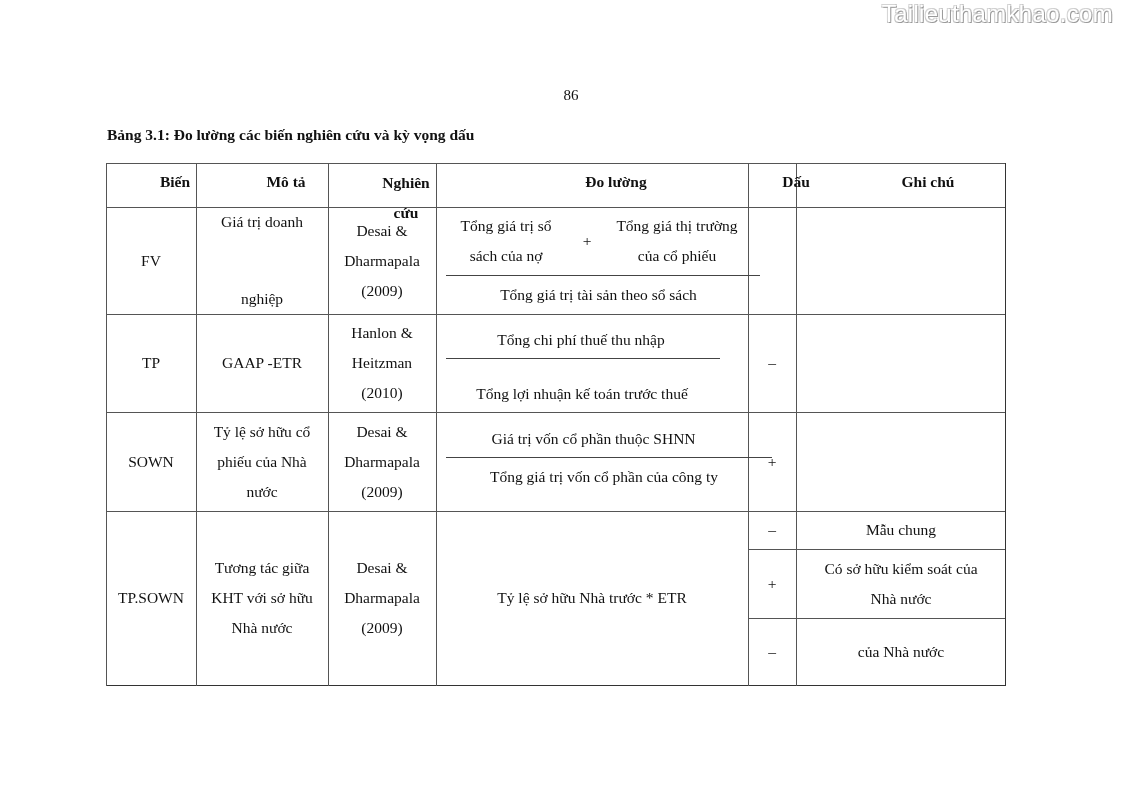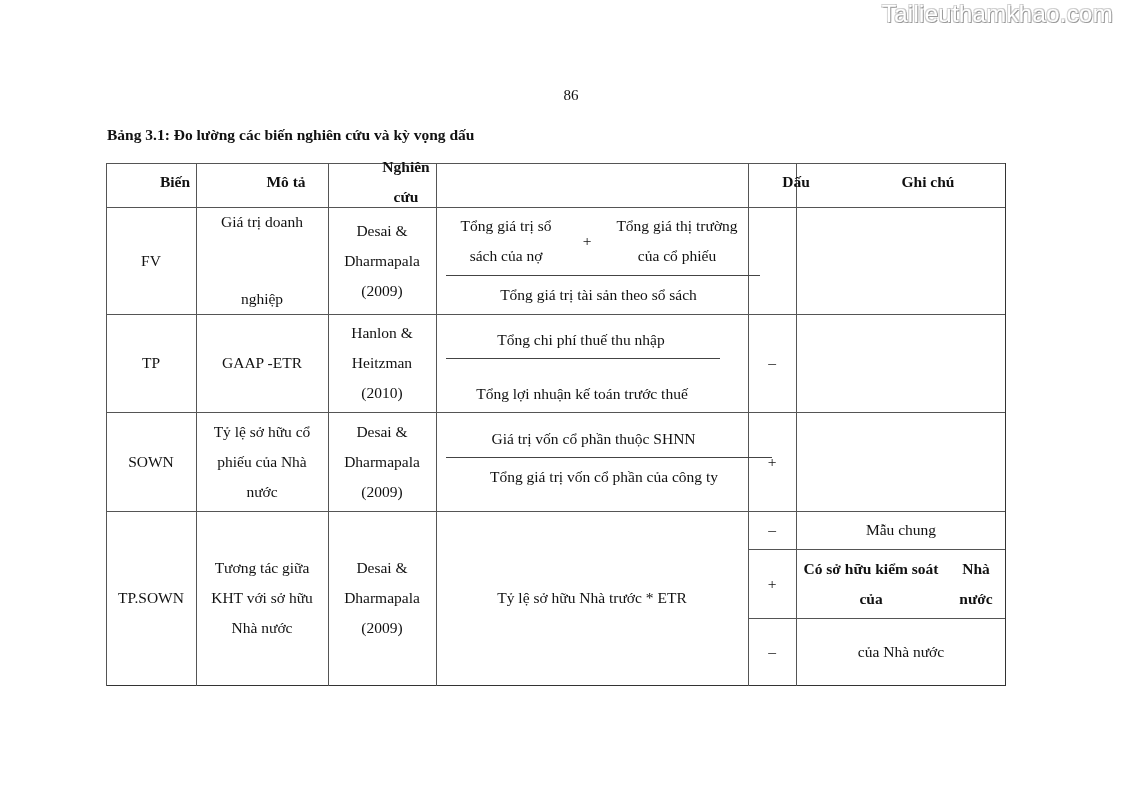--- a/index.html
+++ b/index.html
@@ -44,21 +44,22 @@
   <div class="vline" style="left:0;top:0;height:523px;"></div>
   <div class="vline" style="left:90px;top:0;height:523px;"></div>
   <div class="vline" style="left:222px;top:0;height:523px;"></div>
   <div class="vline" style="left:330px;top:0;height:523px;"></div>
   <div class="vline" style="left:642px;top:0;height:523px;"></div>
   <div class="vline" style="left:690px;top:0;height:523px;"></div>
   <div class="vline" style="left:899px;top:0;height:523px;background:#333;"></div>
 
   <div class="cell hdr" style="left:0;top:0;width:90px;height:38px;">Biến</div>
   <div class="cell hdr" style="left:90px;top:0;width:132px;height:38px;">Mô tả</div>
-  <div class="cell hdr" style="left:222px;top:0;width:108px;height:38px;">Nghiên cứu</div>
+  <div class="cell hdr" style="left:222px;top:16px;width:108px;height:38px;">Nghiên cứu</div>
+  <div class="cell hdr" style="left:330px;top:0;width:312px;height:38px;">Đo lường</div>
   <div class="cell hdr" style="left:642px;top:0;width:48px;height:38px;">Dấu</div>
   <div class="cell hdr" style="left:690px;top:0;width:216px;height:38px;font-family:Liberation Serif, serif;">Ghi chú</div>
 
   <div class="cell" style="left:0;top:44px;width:90px;height:107px;">FV</div>
   <div class="cell" style="left:90px;top:44px;width:132px;height:107px;flex-direction:column;justify-content:space-between;">
     <div>Giá trị doanh</div>
     <div>nghiệp</div>
   </div>
   <div class="cell" style="left:222px;top:44px;width:108px;height:107px;flex-direction:column;">
     <div>Desai &amp;</div>
@@ -121,21 +122,21 @@
     <div>Desai &amp;</div>
     <div>Dharmapala</div>
     <div>(2009)</div>
   </div>
   <div class="cell" style="left:330px;top:348px;width:312px;height:174px;">Tỷ lệ sở hữu Nhà trước * ETR</div>
 
   <div class="cell" style="left:642px;top:348px;width:48px;height:38px;">–</div>
   <div class="cell" style="left:690px;top:348px;width:210px;height:38px;">Mẫu chung</div>
 
   <div class="cell" style="left:642px;top:386px;width:48px;height:69px;">+</div>
-  <div class="cell" style="left:690px;top:386px;width:210px;height:69px;flex-direction:row;font-weight:bold;">
+  <div class="cell" style="left:690px;top:386px;width:210px;height:69px;flex-direction:column;">
     <div>Có sở hữu kiểm soát của</div>
     <div>Nhà nước</div>
   </div>
 
   <div class="cell" style="left:642px;top:455px;width:48px;height:67px;">–</div>
   <div class="cell" style="left:690px;top:455px;width:210px;height:67px;flex-direction:column;">
     <div>của Nhà nước</div>
   </div>
 </div>
 

